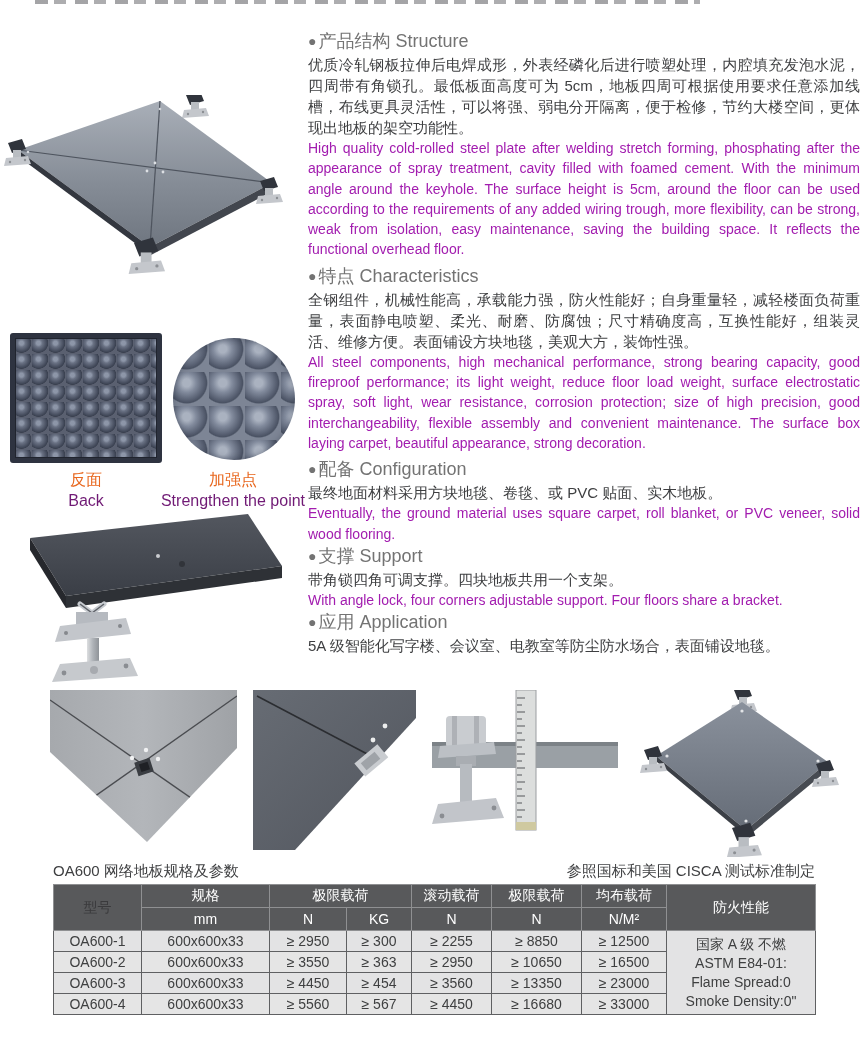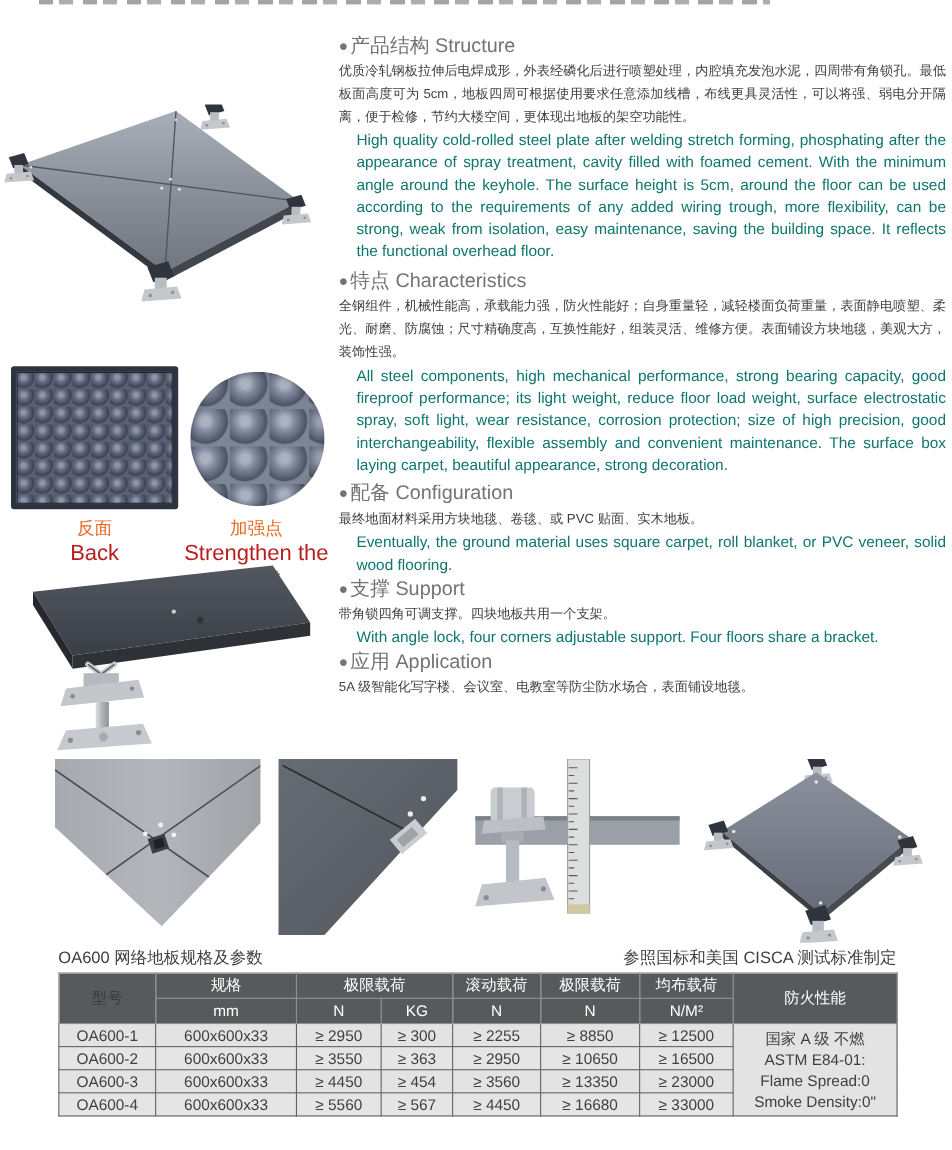--- a/index.html
+++ b/index.html
@@ -7,36 +7,36 @@
         font-family:"Liberation Sans","DejaVu Sans",sans-serif;color:#3e3f41;}
 
   
   #top-strip{position:absolute;left:35px;top:0;width:665px;height:4px;opacity:.55;
     background:repeating-linear-gradient(90deg,#5a5a5e 0 13px,transparent 13px 19px,#6a6a6e 19px 31px,transparent 31px 40px);}
 
   
   #right-col{position:absolute;left:308px;top:31px;width:552px;}
   .sec-title{margin:0 0 2px 0;font-size:18px;line-height:20px;font-weight:400;color:#737373;}
   .bullet{font-size:14px;margin-right:2px;position:relative;top:-1px;}
-  .zh{margin:0;font-size:12px;line-height:21px;text-align:justify;color:#3e3f41;}
-  .en{margin:0 0 2px 16px;font-size:14px;line-height:20.3px;text-align:justify;color:#0f766e;}
+  .zh{margin:0;font-size:15px;line-height:21px;text-align:justify;color:#3e3f41;}
+  .en{margin:0 0 2px 0;font-size:14px;line-height:20.3px;text-align:justify;color:#a21caf;}
   .en.tail{margin-bottom:6px;}
 
   
   .photo{position:absolute;}
   #back-panel{left:10px;top:333px;width:152px;height:130px;box-sizing:border-box;
     border:5px solid #2e3340;border-radius:3px;background-color:#5a6070;
     background-image:radial-gradient(circle at 38% 32%,#8d96a8 0 2px,#6a7284 26%,#474e5f 52%,#3a4150 62%,rgba(0,0,0,0) 66%);
     background-size:17px 16px;box-shadow:inset 0 0 0 1px #20242e;}
   #strengthen-circle{left:173px;top:338px;width:122px;height:122px;border-radius:50%;
     background-color:#7d8595;
     background-image:radial-gradient(circle at 38% 32%,#aab2c0 0 4px,#818a9c 30%,#565e70 55%,#4a5263 62%,rgba(0,0,0,0) 66%);
     background-size:36px 34px;box-shadow:inset 0 0 6px rgba(30,35,50,.35);}
   .cap-zh{position:absolute;top:470px;font-size:16px;color:#e8671e;text-align:center;}
-  .cap-en{position:absolute;top:492px;font-size:20px;color:#b91c1c;text-align:center;}
+  .cap-en{position:absolute;top:492px;font-size:16px;color:#701a75;text-align:center;}
   #cap-back-zh,#cap-back-en{left:10px;width:152px;}
   #cap-str-zh,#cap-str-en{left:145px;width:176px;}
 
   
   .strip-photo{position:absolute;top:690px;height:167px;}
 
   
   #table-block{position:absolute;left:53px;top:861px;width:762px;}
   #table-titles{display:flex;justify-content:space-between;font-size:15px;line-height:19px;color:#3e3f41;margin-bottom:4px;}
   table.spec{border-collapse:collapse;table-layout:fixed;width:762px;font-size:14px;color:#3f4041;}

